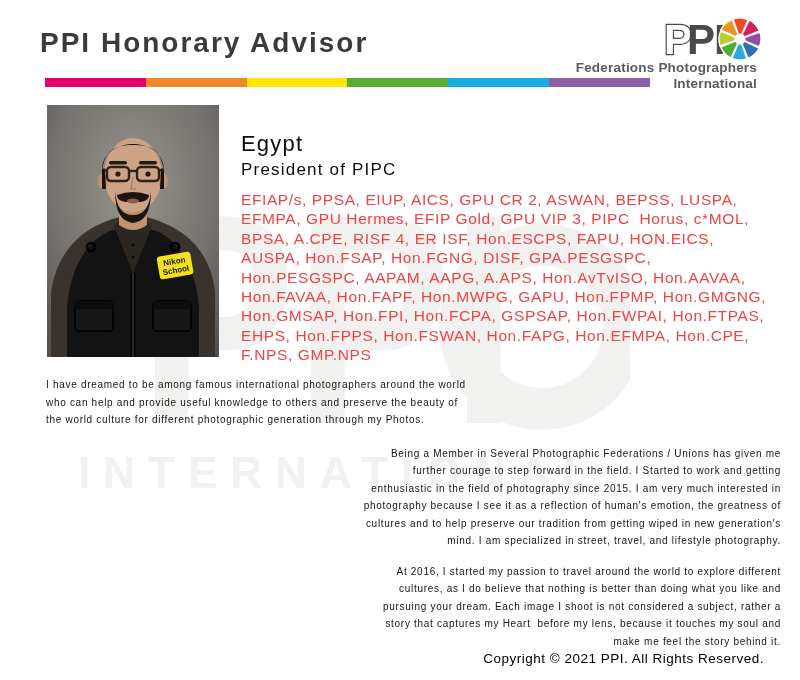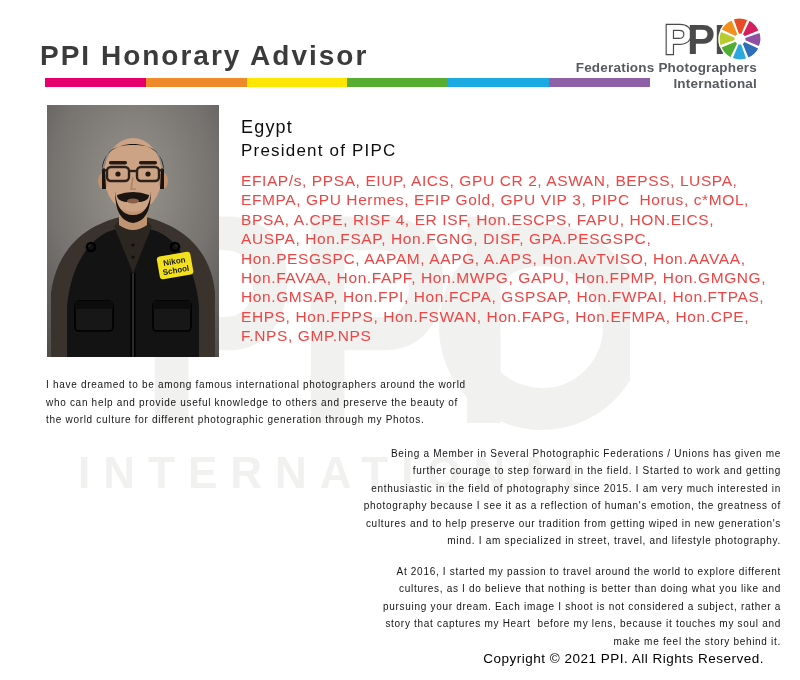--- a/index.html
+++ b/index.html
@@ -5,21 +5,21 @@
   * { margin:0; padding:0; box-sizing:border-box; }
   html,body { background:#ffffff; }
   body { font-family:"Liberation Sans", sans-serif; }
   .page {
     position:relative; width:800px; height:680px; background:#ffffff;
     overflow:hidden; margin:0 auto;
   }
 
   
   .page-title {
-    position:absolute; left:40px; top:40px;
+    position:absolute; left:40px; top:27px;
     font-size:28px; font-weight:bold; color:#3b3b3b; letter-spacing:2px;
     white-space:pre; z-index:3;
   }
   .logo-wrap { position:absolute; left:664px; top:14px; width:100px; height:48px; z-index:3; }
   .logo-sub {
     position:absolute; right:43px; top:60px; text-align:right;
     font-size:13.5px; font-weight:bold; color:#565b60; line-height:16px;
     letter-spacing:0.2px; z-index:3; white-space:pre;
   }
   .rainbow {
@@ -38,21 +38,21 @@
     font-size:44px; font-weight:bold; letter-spacing:13px; color:#f1f1ef;
     white-space:pre;
   }
 
   
   .photo { position:absolute; left:47px; top:105px; width:172px; height:252px; z-index:2; }
   .info  { position:absolute; left:241px; top:106px; width:559px; z-index:2; }
   .person-name {
     font-size:28px; font-weight:bold; color:#000; letter-spacing:2px; white-space:pre;
   }
-  .person-country { margin-top:11px; font-size:18px; color:#0d0d0d; letter-spacing:1.2px; white-space:pre; }
+  .person-country { margin-top:25px; font-size:22px; color:#0d0d0d; letter-spacing:1.2px; white-space:pre; }
   .person-role    { margin-top:3px;  font-size:17px; color:#0d0d0d; letter-spacing:1.2px; white-space:pre; }
   .credentials {
     margin-top:10px; font-size:15.5px; color:#ef4444; line-height:19.4px;
     letter-spacing:0.6px; white-space:pre;
   }
 
   
   .bio { position:absolute; left:46px; top:376px; width:735px; z-index:2;
          font-size:10px; color:#141414; line-height:17.5px; letter-spacing:0.7px; }
   .bio p { white-space:pre; margin:0; }

